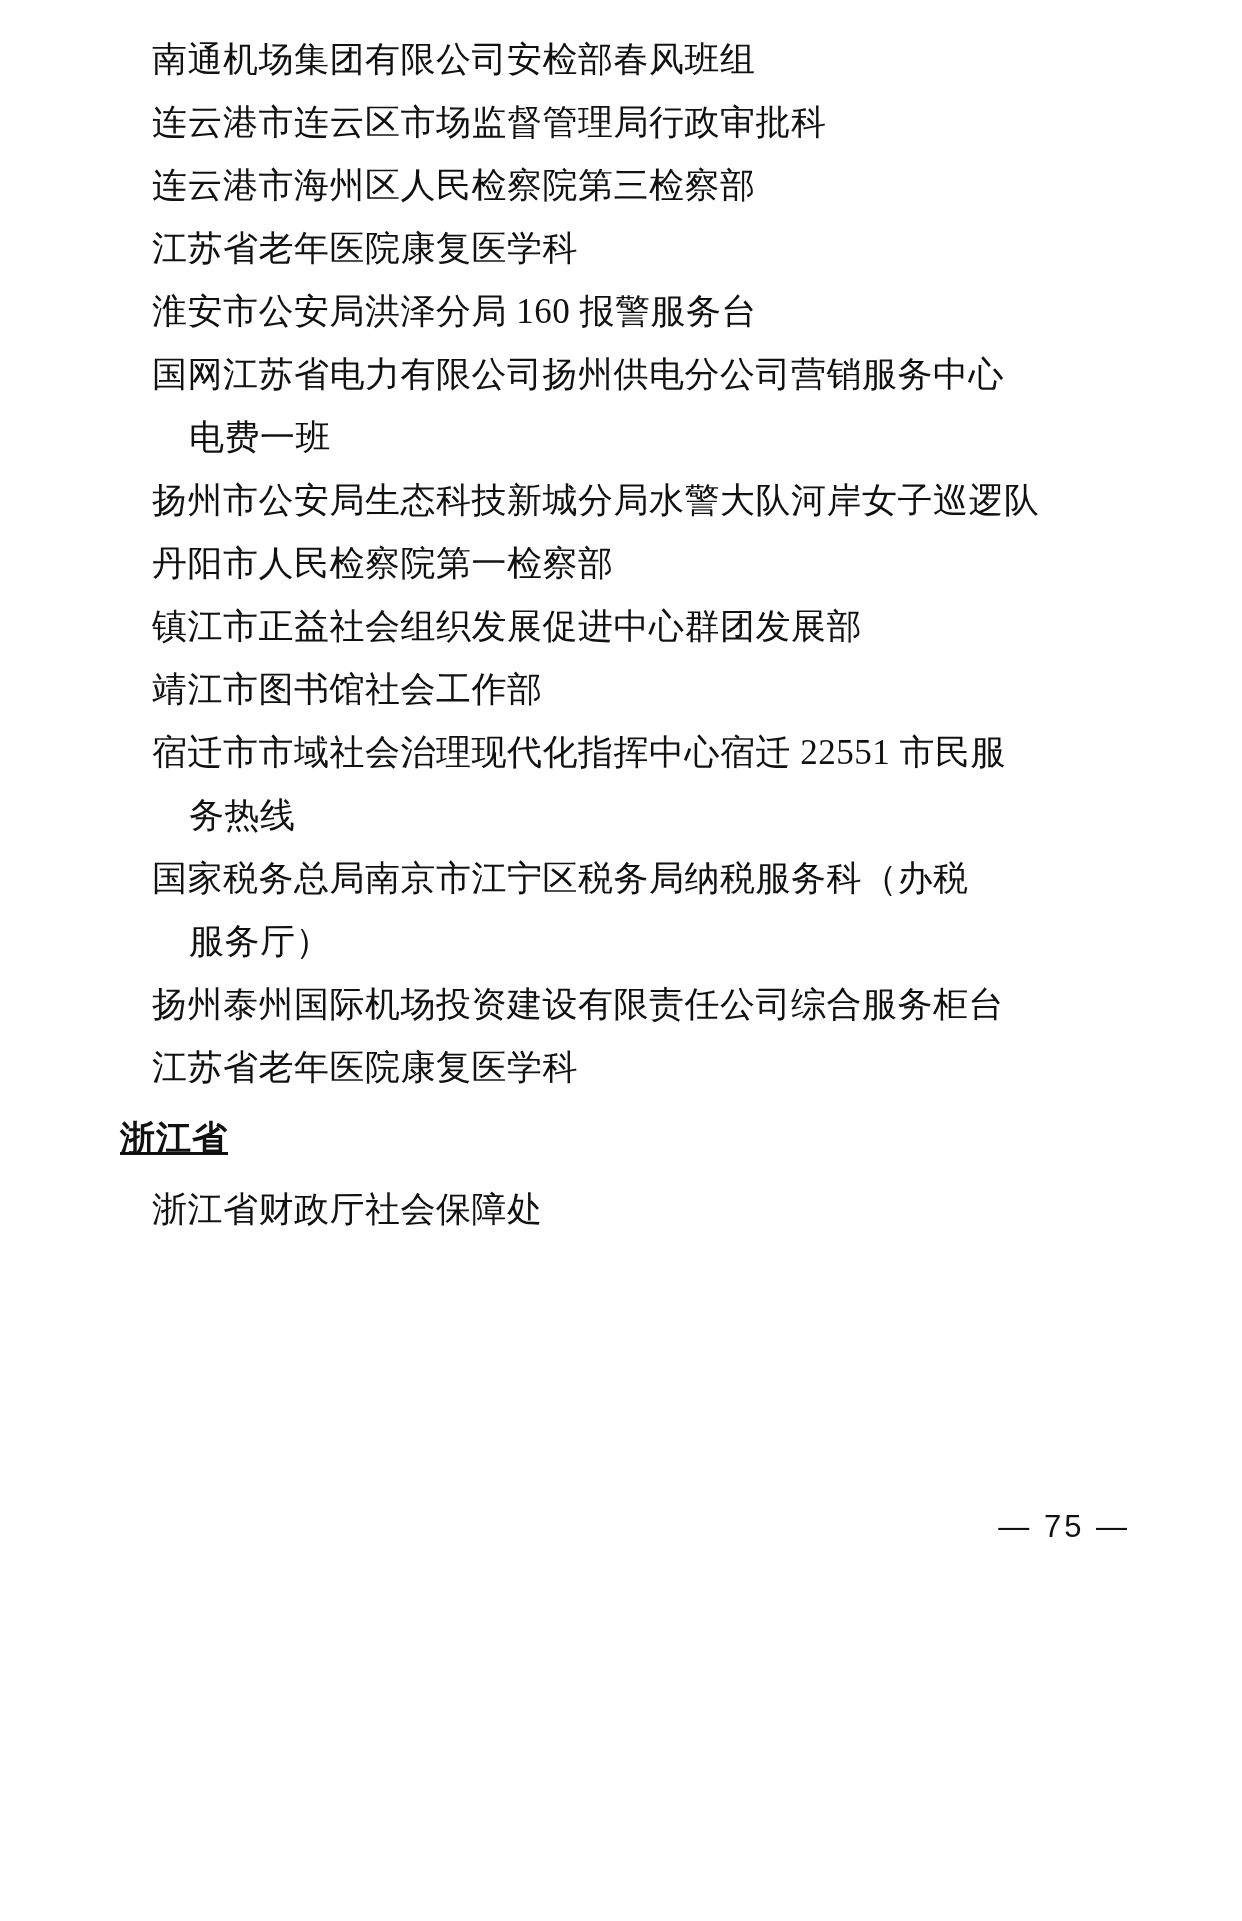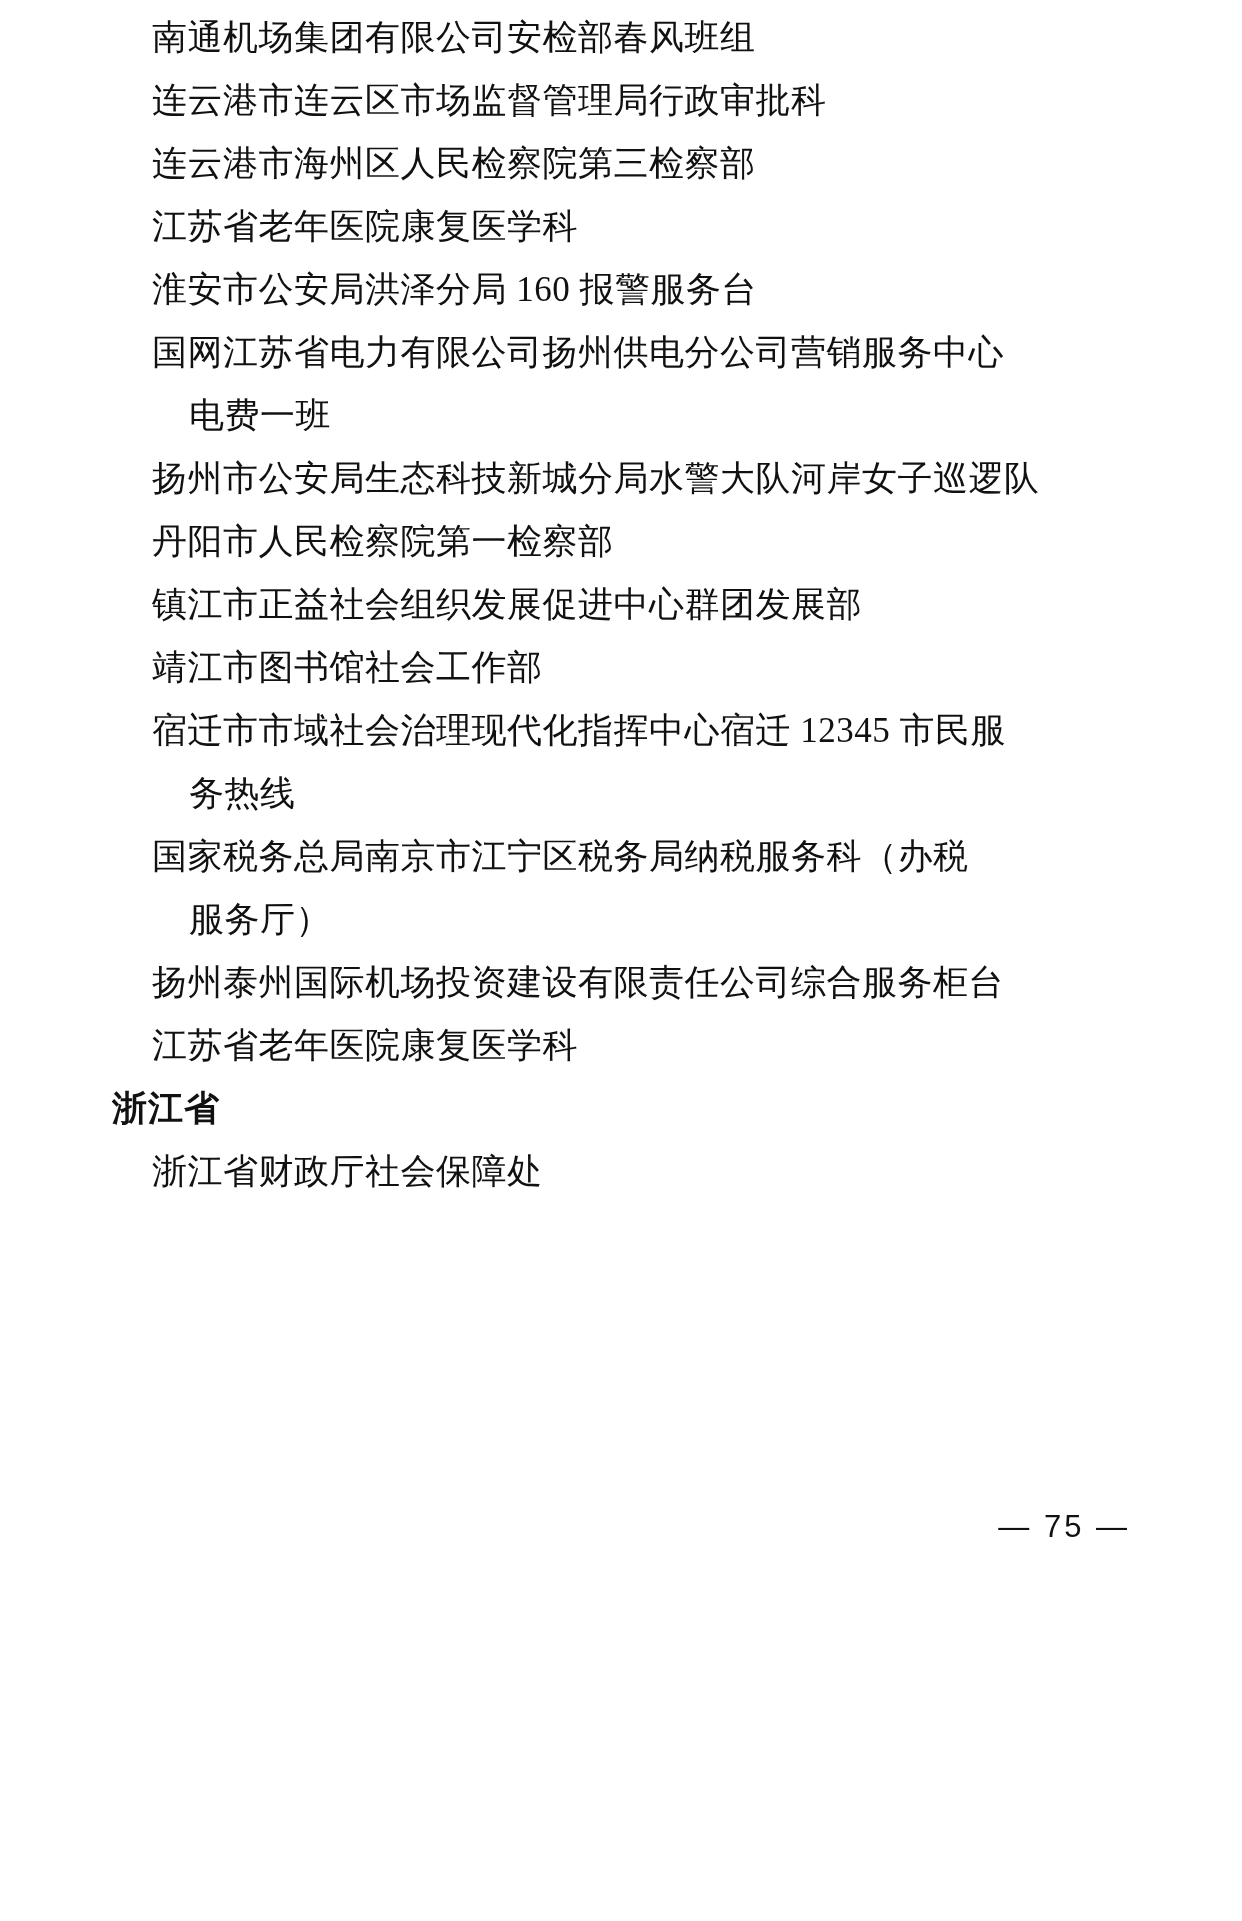--- a/index.html
+++ b/index.html
@@ -14,40 +14,41 @@
     font-family: "Liberation Serif", "DejaVu Serif", serif;
     color: #111111;
   }
   .page {
     position: absolute;
     left: 0;
     top: 0;
     width: 1242px;
     height: 1605px;
     box-sizing: border-box;
-    padding: 6px 112px 0 112px;
+    padding: 28px 112px 0 112px;
   }
   .entry {
     font-size: 35px;
     line-height: 63px;
     letter-spacing: 0.5px;
     text-indent: 0;
     padding-left: 40px;
     text-align: justify;
     margin: 0;
     white-space: pre-wrap;
   }
   .section-heading {
     font-family: "DejaVu Sans", "Liberation Sans", sans-serif;
     font-size: 35px;
     font-weight: bold;
     line-height: 63px;
-    margin: 0;
+    margin: 8px;
     padding-left: 0;
     letter-spacing: 1px;
+    text-decoration: underline;
   }
   .footer {
     position: absolute;
     right: 112px;
     bottom: 60px;
     font-size: 31px;
     letter-spacing: 3px;
     font-family: Liberation Sans, sans-serif;
   }
 </style>
@@ -60,21 +61,21 @@
       <div class="entry">连云港市连云区市场监督管理局行政审批科</div>
       <div class="entry">连云港市海州区人民检察院第三检察部</div>
       <div class="entry">江苏省老年医院康复医学科</div>
       <div class="entry">淮安市公安局洪泽分局 160 报警服务台</div>
       <div class="entry">国网江苏省电力有限公司扬州供电分公司营销服务中心
     电费一班</div>
       <div class="entry">扬州市公安局生态科技新城分局水警大队河岸女子巡逻队</div>
       <div class="entry">丹阳市人民检察院第一检察部</div>
       <div class="entry">镇江市正益社会组织发展促进中心群团发展部</div>
       <div class="entry">靖江市图书馆社会工作部</div>
-      <div class="entry">宿迁市市域社会治理现代化指挥中心宿迁 12345 市民服
+      <div class="entry">宿迁市市域社会治理现代化指挥中心宿迁 22551 市民服
     务热线</div>
       <div class="entry">国家税务总局南京市江宁区税务局纳税服务科（办税
     服务厅）</div>
       <div class="entry">扬州泰州国际机场投资建设有限责任公司综合服务柜台</div>
       <div class="entry">江苏省老年医院康复医学科</div>
       <div class="section-heading">浙江省</div>
       <div class="entry">浙江省财政厅社会保障处</div>
     </div>
   <div class="footer">— 75 —</div>
 </div>

